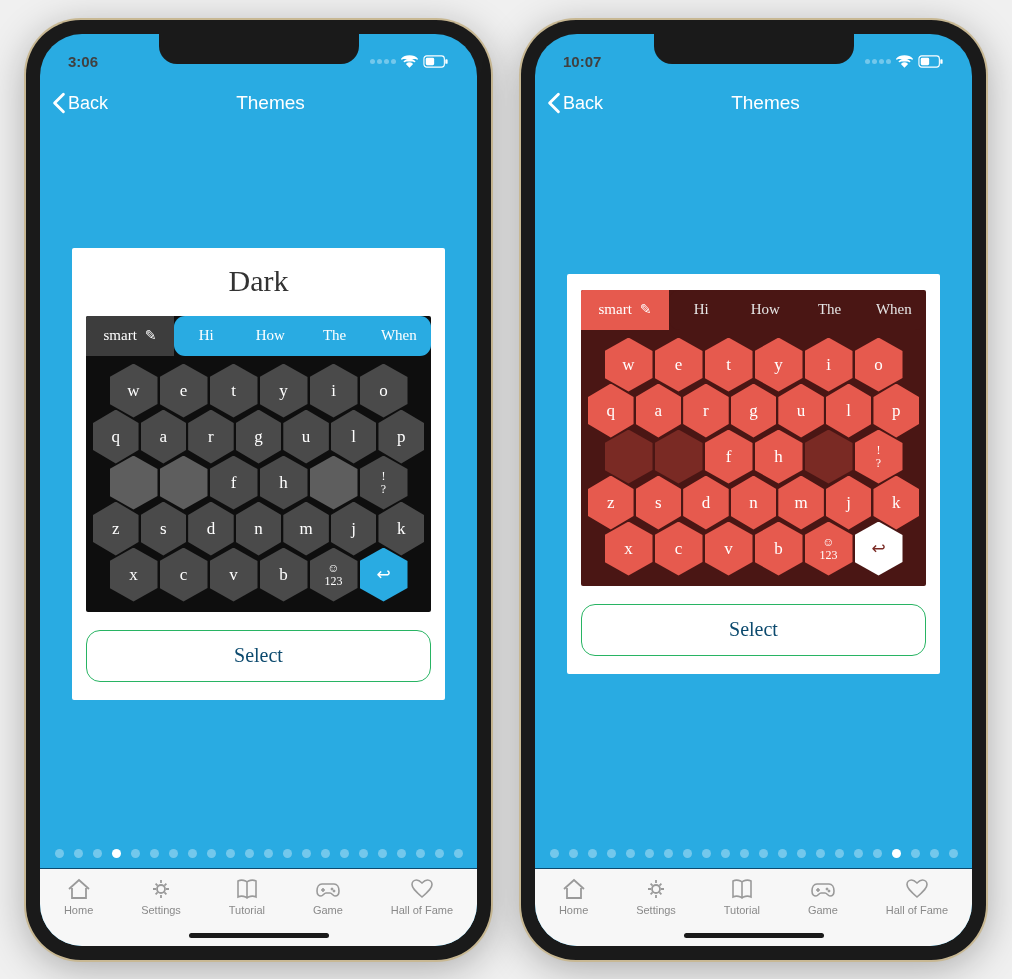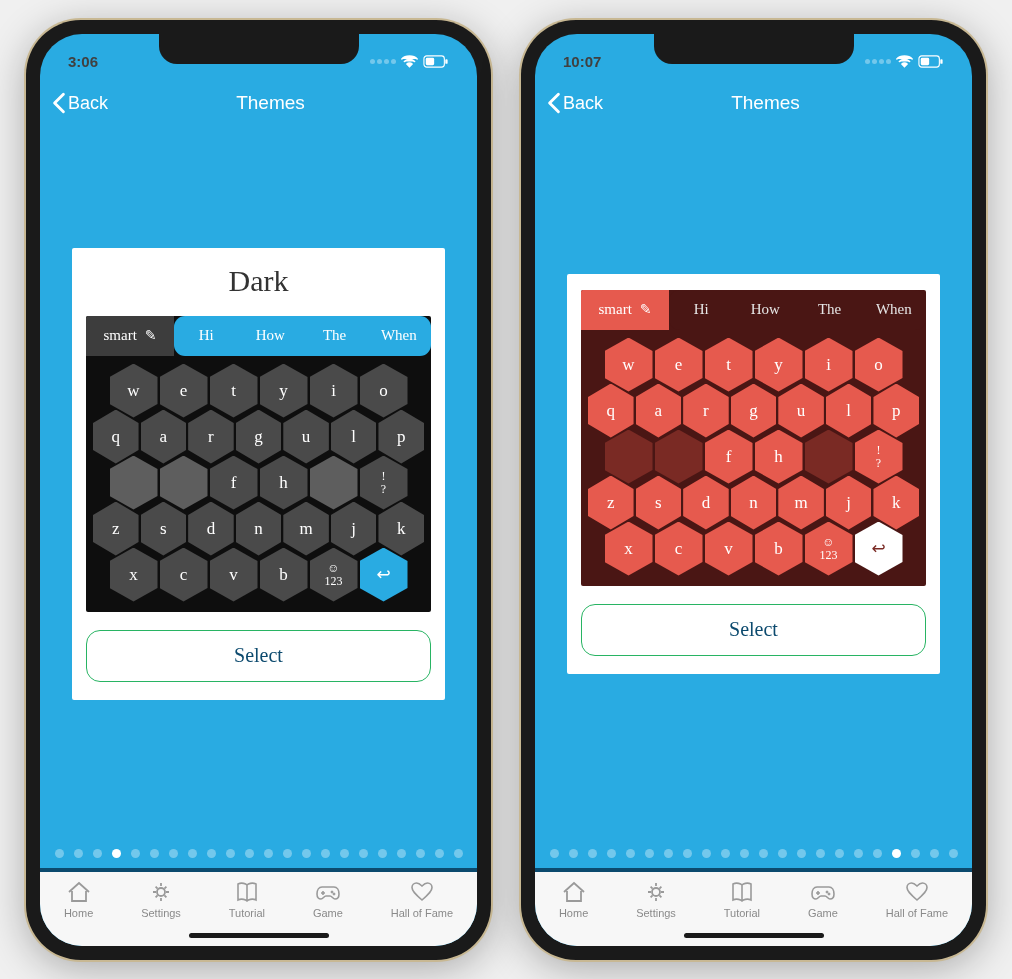--- a/index.html
+++ b/index.html
@@ -166,21 +166,21 @@
     background: rgba(255,255,255,0.35);
   }
   .pager-dot.active { background:#fff; }
   .tab-bar {
     height: 78px;
     background: #f7f7f7;
     display:flex;
     justify-content: space-around;
     align-items: flex-start;
     padding-top: 8px;
-    border-top: 4px solid #0c4a6e;
+    border-top: 1px solid #0c4a6e;
   }
   .tab-item {
     display:flex; flex-direction:column; align-items:center;
     color:#8a8a8a; font-size:11px; gap:3px;
     cursor:pointer;
   }
   .tab-item svg { stroke:#9a9a9a; }
   .home-indicator {
     position:absolute; bottom:8px; left:50%; transform:translateX(-50%);
     width:140px; height:5px; background:#1a1a1a; border-radius:3px;

